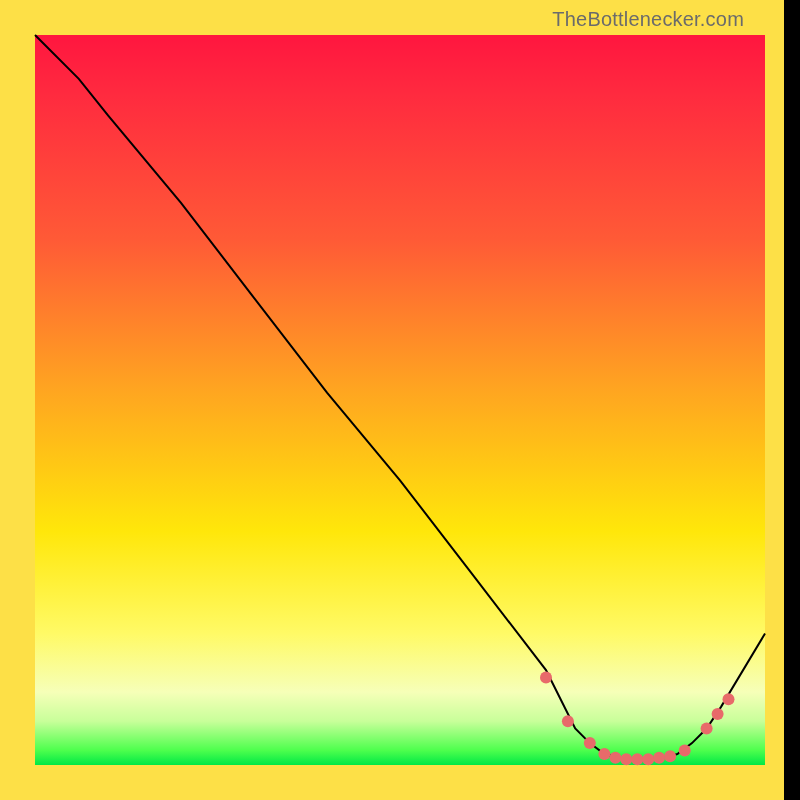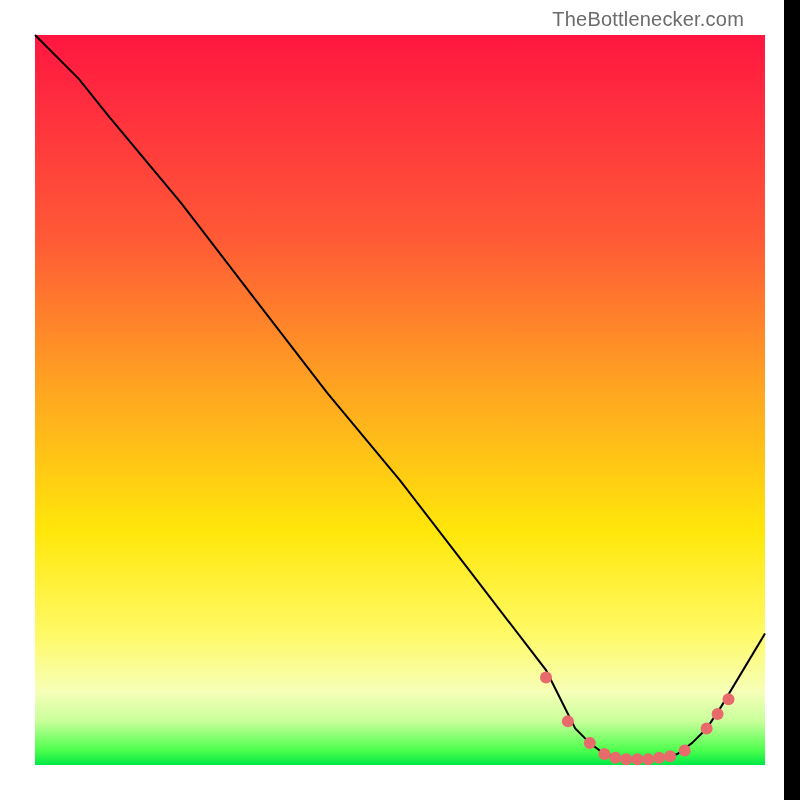--- a/index.html
+++ b/index.html
@@ -8,21 +8,21 @@
     width: 800px;
     height: 800px;
     background: #000;
     overflow: hidden;
     font-family: Arial, Helvetica, sans-serif;
   }
   .frame {
     position: relative;
     width: 784px;
     height: 800px;
-    background: #ffffff;
+    background: #fde047;
   }
   .plot-area {
     position: absolute;
     left: 35px;
     top: 35px;
     width: 730px;
     height: 730px;
     
     background: linear-gradient(
       to bottom,

